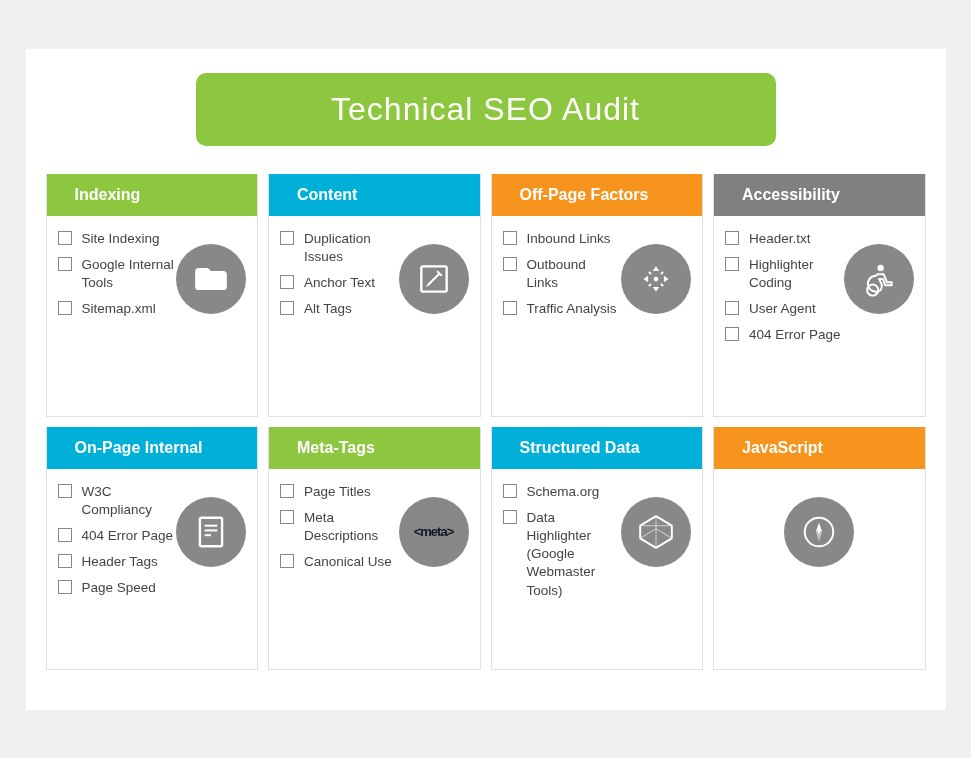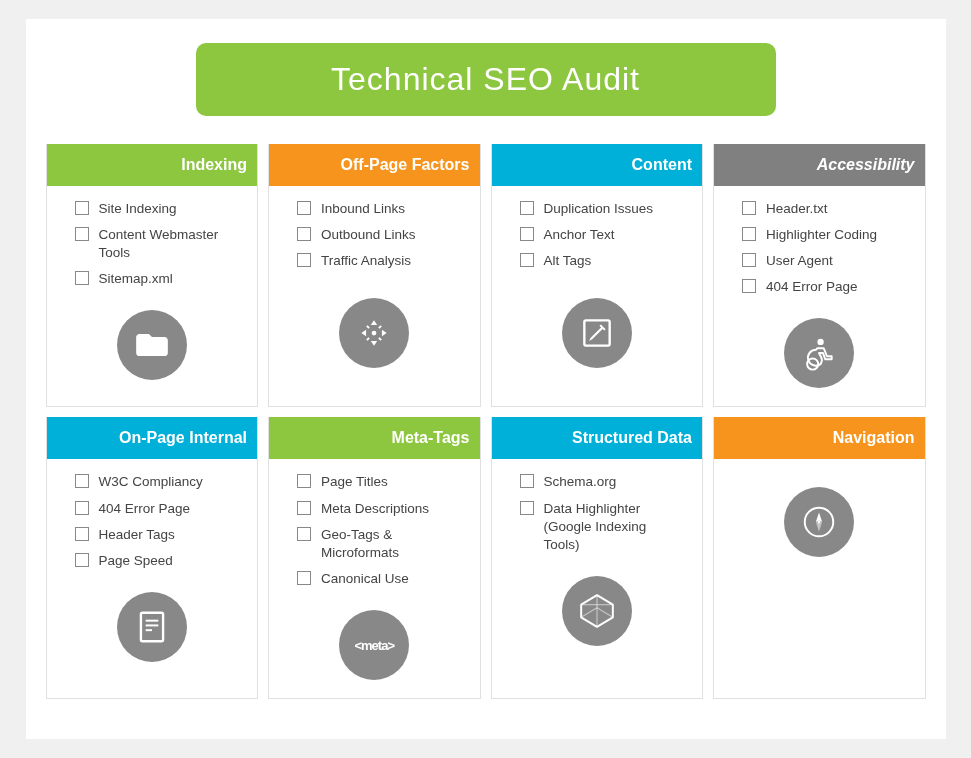--- a/index.html
+++ b/index.html
@@ -36,36 +36,36 @@
       grid-template-columns: repeat(4, 1fr);
       gap: 10px;
       margin-bottom: 10px;
     }
     .card {
       background: #fff;
       border: 1px solid #e0e0e0;
       border-top: none;
     }
     .card-header {
-      padding: 12px 10px;
-      text-align: right;
+      padding: 12px 28px;
+      text-align: left;
       color: #fff;
       font-size: 16px;
       font-weight: 600;
     }
     .card-header.green { background: #8dc63f; }
     .card-header.orange { background: #f7941d; }
     .card-header.cyan { background: #00b0d8; }
-    .card-header.gray { background: #808080; font-style: italic; }
+    .card-header.gray { background: #808080; }
 
     .card-body {
-      padding: 14px 28px 10px;
+      padding: 14px 11px 10px;
       min-height: 200px;
       display: flex;
-      flex-direction: column;
+      flex-direction: row;
     }
     .checklist {
       list-style: none;
       flex: 1;
     }
     .checklist li {
       display: flex;
       align-items: flex-start;
       margin-bottom: 8px;
       font-size: 13.5px;
@@ -84,21 +84,21 @@
     }
     .icon-circle {
       width: 70px;
       height: 70px;
       border-radius: 50%;
       background: #b0b0b0;
       display: flex;
       align-items: center;
       justify-content: center;
       margin: 14px auto 8px;
-      color: #ffffff;
+      color: #0f172a;
       font-size: 28px;
     }
     .icon-circle svg {
       width: 38px;
       height: 38px;
       fill: #fff;
     }
     .icon-circle.dark { background: #888; }
   </style>
 </head>
@@ -113,30 +113,56 @@
       <div class="card">
         <div class="card-header green">Indexing</div>
         <div class="card-body">
           <ul class="checklist">
             <li>
               <span class="checkbox"></span>
               <span>Site Indexing</span>
             </li>
             <li>
               <span class="checkbox"></span>
-              <span>Content Webmaster Tools</span>
+              <span>Google Internal Tools</span>
             </li>
             <li>
               <span class="checkbox"></span>
               <span>Sitemap.xml</span>
             </li>
           </ul>
           <div class="icon-circle dark">
             <svg viewBox="0 0 48 48" fill="white" xmlns="http://www.w3.org/2000/svg">
     <path d="M40 14H24l-4-4H8C5.8 10 4 11.8 4 14v20c0 2.2 1.8 4 4 4h32c2.2 0 4-1.8 4-4V18c0-2.2-1.8-4-4-4z"></path>
+  </svg>
+          </div>
+        </div>
+      </div>
+      <div class="card">
+        <div class="card-header cyan">Content</div>
+        <div class="card-body">
+          <ul class="checklist">
+            <li>
+              <span class="checkbox"></span>
+              <span>Duplication Issues</span>
+            </li>
+            <li>
+              <span class="checkbox"></span>
+              <span>Anchor Text</span>
+            </li>
+            <li>
+              <span class="checkbox"></span>
+              <span>Alt Tags</span>
+            </li>
+          </ul>
+          <div class="icon-circle dark">
+            <svg viewBox="0 0 48 48" fill="white" xmlns="http://www.w3.org/2000/svg">
+    <rect x="8" y="8" width="32" height="32" rx="2" fill="none" stroke="white" stroke-width="3"></rect>
+    <path d="M30 16l2 2-14 14-2-2 14-14zm-14 14l-2 4 4-2-2-2z"></path>
+    <line x1="28" y1="14" x2="34" y2="20" stroke="white" stroke-width="2.5"></line>
   </svg>
           </div>
         </div>
       </div>
       <div class="card">
         <div class="card-header orange">Off-Page Factors</div>
         <div class="card-body">
           <ul class="checklist">
             <li>
               <span class="checkbox"></span>
@@ -149,46 +175,20 @@
             <li>
               <span class="checkbox"></span>
               <span>Traffic Analysis</span>
             </li>
           </ul>
           <div class="icon-circle dark">
             <svg viewBox="0 0 48 48" fill="white" xmlns="http://www.w3.org/2000/svg">
     <circle cx="24" cy="24" r="3"></circle>
     <path d="M24 8l-4 6h8L24 8zm0 32l4-6h-8l4 6zM8 24l6 4v-8L8 24zm32 0l-6-4v8l6-4z"></path>
     <path d="M15 15l2.8 2.8M30.2 30.2L33 33M33 15l-2.8 2.8M17.8 30.2L15 33" stroke="white" stroke-width="2.5" fill="none"></path>
-  </svg>
-          </div>
-        </div>
-      </div>
-      <div class="card">
-        <div class="card-header cyan">Content</div>
-        <div class="card-body">
-          <ul class="checklist">
-            <li>
-              <span class="checkbox"></span>
-              <span>Duplication Issues</span>
-            </li>
-            <li>
-              <span class="checkbox"></span>
-              <span>Anchor Text</span>
-            </li>
-            <li>
-              <span class="checkbox"></span>
-              <span>Alt Tags</span>
-            </li>
-          </ul>
-          <div class="icon-circle dark">
-            <svg viewBox="0 0 48 48" fill="white" xmlns="http://www.w3.org/2000/svg">
-    <rect x="8" y="8" width="32" height="32" rx="2" fill="none" stroke="white" stroke-width="3"></rect>
-    <path d="M30 16l2 2-14 14-2-2 14-14zm-14 14l-2 4 4-2-2-2z"></path>
-    <line x1="28" y1="14" x2="34" y2="20" stroke="white" stroke-width="2.5"></line>
   </svg>
           </div>
         </div>
       </div>
       <div class="card">
         <div class="card-header gray">Accessibility</div>
         <div class="card-body">
           <ul class="checklist">
             <li>
               <span class="checkbox"></span>
@@ -256,56 +256,52 @@
             <li>
               <span class="checkbox"></span>
               <span>Page Titles</span>
             </li>
             <li>
               <span class="checkbox"></span>
               <span>Meta Descriptions</span>
             </li>
             <li>
               <span class="checkbox"></span>
-              <span>Geo-Tags &amp; Microformats</span>
-            </li>
-            <li>
-              <span class="checkbox"></span>
               <span>Canonical Use</span>
             </li>
           </ul>
           <div class="icon-circle dark" style="font-size: 13px; font-weight: bold; letter-spacing: -1px;">&lt;meta&gt;</div>
         </div>
       </div>
       <div class="card">
         <div class="card-header cyan">Structured Data</div>
         <div class="card-body">
           <ul class="checklist">
             <li>
               <span class="checkbox"></span>
               <span>Schema.org</span>
             </li>
             <li>
               <span class="checkbox"></span>
-              <span>Data Highlighter (Google Indexing Tools)</span>
+              <span>Data Highlighter (Google Webmaster Tools)</span>
             </li>
           </ul>
           <div class="icon-circle dark">
             <svg viewBox="0 0 48 48" fill="white" xmlns="http://www.w3.org/2000/svg">
     <path d="M24 4L4 16v16l20 12 20-12V16L24 4z" fill="none" stroke="white" stroke-width="2.5" stroke-linejoin="round"></path>
     <line x1="24" y1="4" x2="24" y2="44" stroke="white" stroke-width="1.5" opacity="0.5"></line>
     <line x1="4" y1="16" x2="44" y2="16" stroke="white" stroke-width="1.5" opacity="0.5"></line>
     <line x1="4" y1="32" x2="24" y2="20" stroke="white" stroke-width="1.5" opacity="0.5"></line>
     <line x1="44" y1="32" x2="24" y2="20" stroke="white" stroke-width="1.5" opacity="0.5"></line>
   </svg>
           </div>
         </div>
       </div>
       <div class="card">
-        <div class="card-header orange">Navigation</div>
+        <div class="card-header orange">JavaScript</div>
         <div class="card-body">
           <div class="icon-circle dark">
             <svg viewBox="0 0 48 48" fill="white" xmlns="http://www.w3.org/2000/svg">
     <circle cx="24" cy="24" r="18" fill="none" stroke="white" stroke-width="2.5"></circle>
     <circle cx="24" cy="24" r="2"></circle>
     <path d="M24 6v4M24 38v4M6 24h4M38 24h4"></path>
     <polygon points="24,12 20,24 24,22 28,24" fill="white"></polygon>
     <polygon points="24,36 28,24 24,26 20,24" fill="rgba(255,255,255,0.5)"></polygon>
   </svg>
           </div>

